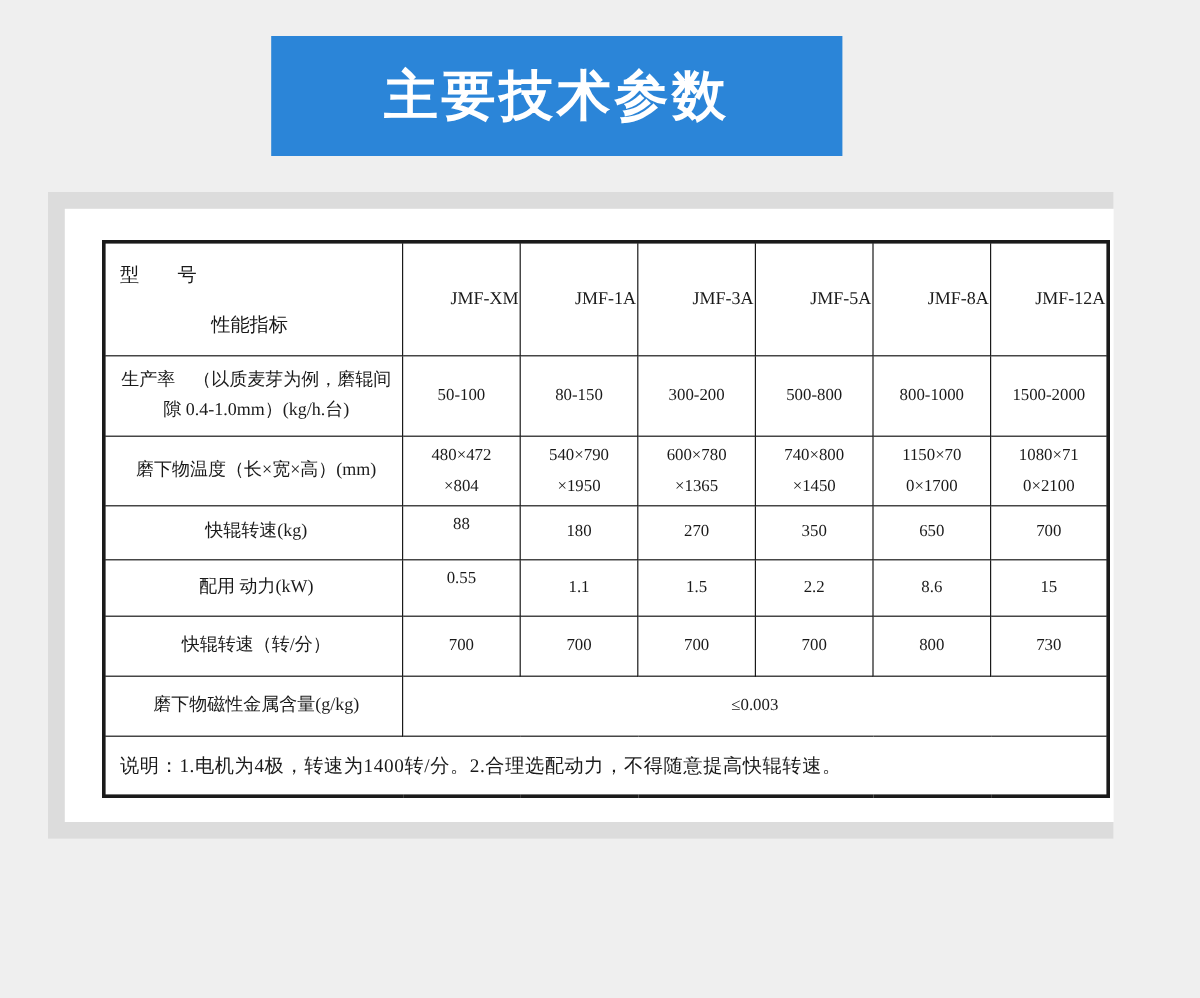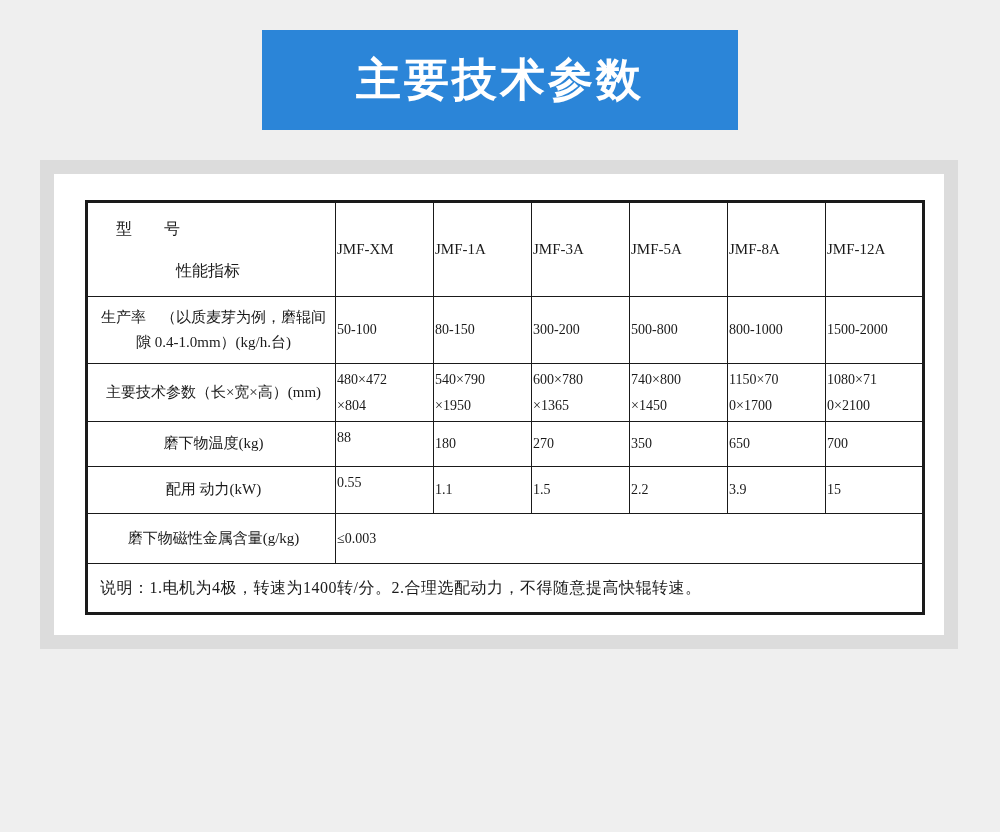--- a/index.html
+++ b/index.html
@@ -2,21 +2,21 @@
 <html><head>
 <meta charset="utf-8">
 <style>
   html, body {
     margin: 0;
     padding: 0;
     background: #efefef;
     font-family: "DejaVu Sans", "Liberation Sans", sans-serif;
   }
   .page {
-    width: 1000px;
+    width: 928px;
     height: 832px;
     overflow: hidden;
     position: relative;
     background: #efefef;
   }
   
   .banner {
     width: 476px;
     height: 100px;
     margin: 30px auto 0 auto;
@@ -56,42 +56,42 @@
   }
   thead tr { height: 95px; }
   th.corner-cell {
     width: 245px;
     position: relative;
     text-align: left;
   }
   .corner-top {
     position: absolute;
     top: 16px;
-    left: 28px;
+    left: 12px;
     font-size: 16px;
   }
   .corner-bottom {
     position: absolute;
     bottom: 14px;
     left: 88px;
     font-size: 16px;
   }
   th.model-th {
     font-size: 15px;
-    text-align: left;
+    text-align: right;
   }
   th.row-label {
     text-align: center;
     padding: 6px 8px 6px 12px;
     font-size: 15px;
     line-height: 1.7;
     margin-left: 11px;
   }
   td.val {
-    text-align: left;
+    text-align: center;
     font-size: 14px;
     white-space: pre-line;
     line-height: 1.8;
   }
   
   tbody tr:nth-child(1) { height: 67px; }
   tbody tr:nth-child(2) { height: 58px; }
   tbody tr:nth-child(3) { height: 45px; }
   tbody tr:nth-child(4) { height: 47px; }
   tbody tr:nth-child(5) { height: 50px; }
@@ -143,51 +143,60 @@
       <tr>
             <th class="row-label">生产率　（以质麦芽为例，磨辊间隙 0.4-1.0mm）(kg/h.台)</th>
             <td class="val">50-100</td>
             <td class="val">80-150</td>
             <td class="val">300-200</td>
             <td class="val">500-800</td>
             <td class="val">800-1000</td>
             <td class="val">1500-2000</td>
           </tr>
           <tr>
-            <th class="row-label">主要技术参数（长×宽×高）(mm)</th>
+            <th class="row-label">磨下物温度（长×宽×高）(mm)</th>
             <td class="val">480×472
 ×804</td>
             <td class="val">540×790
 ×1950</td>
             <td class="val">600×780
 ×1365</td>
             <td class="val">740×800
 ×1450</td>
             <td class="val">1150×70
 0×1700</td>
             <td class="val">1080×71
 0×2100</td>
           </tr>
           <tr>
-            <th class="row-label">磨下物温度(kg)</th>
+            <th class="row-label">快辊转速(kg)</th>
             <td class="val">88</td>
             <td class="val">180</td>
             <td class="val">270</td>
             <td class="val">350</td>
             <td class="val">650</td>
             <td class="val">700</td>
           </tr>
           <tr>
             <th class="row-label">配用 动力(kW)</th>
             <td class="val">0.55</td>
             <td class="val">1.1</td>
             <td class="val">1.5</td>
             <td class="val">2.2</td>
-            <td class="val">3.9</td>
+            <td class="val">8.6</td>
             <td class="val">15</td>
+          </tr>
+          <tr>
+            <th class="row-label">快辊转速（转/分）</th>
+            <td class="val">700</td>
+            <td class="val">700</td>
+            <td class="val">700</td>
+            <td class="val">700</td>
+            <td class="val">800</td>
+            <td class="val">730</td>
           </tr>
           <tr>
             <th class="row-label">磨下物磁性金属含量(g/kg)</th>
             <td class="val" colspan="6">≤0.003</td>
           </tr>
           <tr>
             <td class="note-cell" colspan="7">说明：1.电机为4极，转速为1400转/分。2.合理选配动力，不得随意提高快辊转速。</td>
           </tr>
         </tbody>
     </table>

